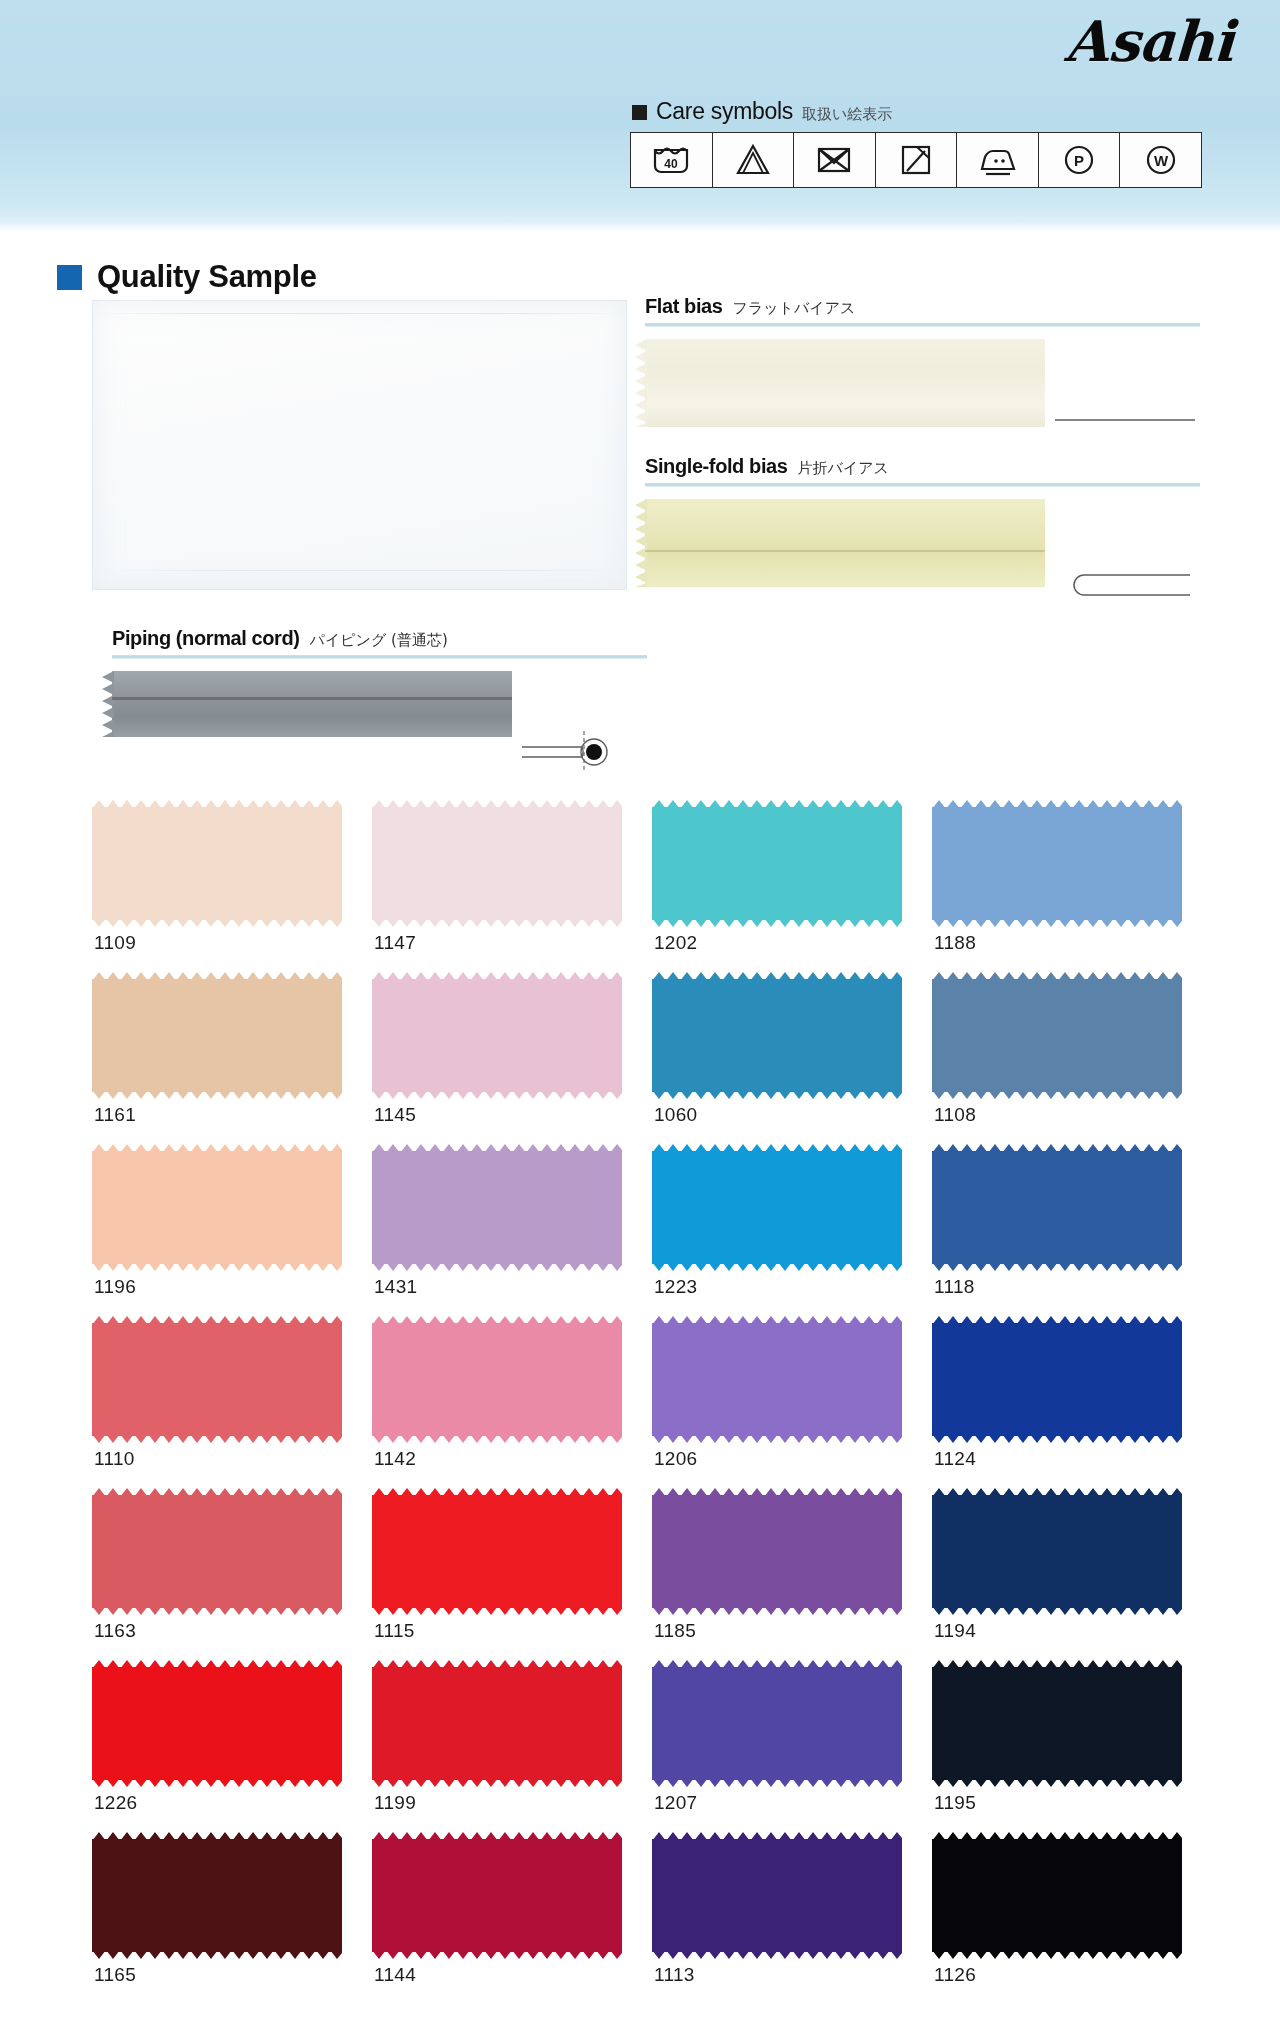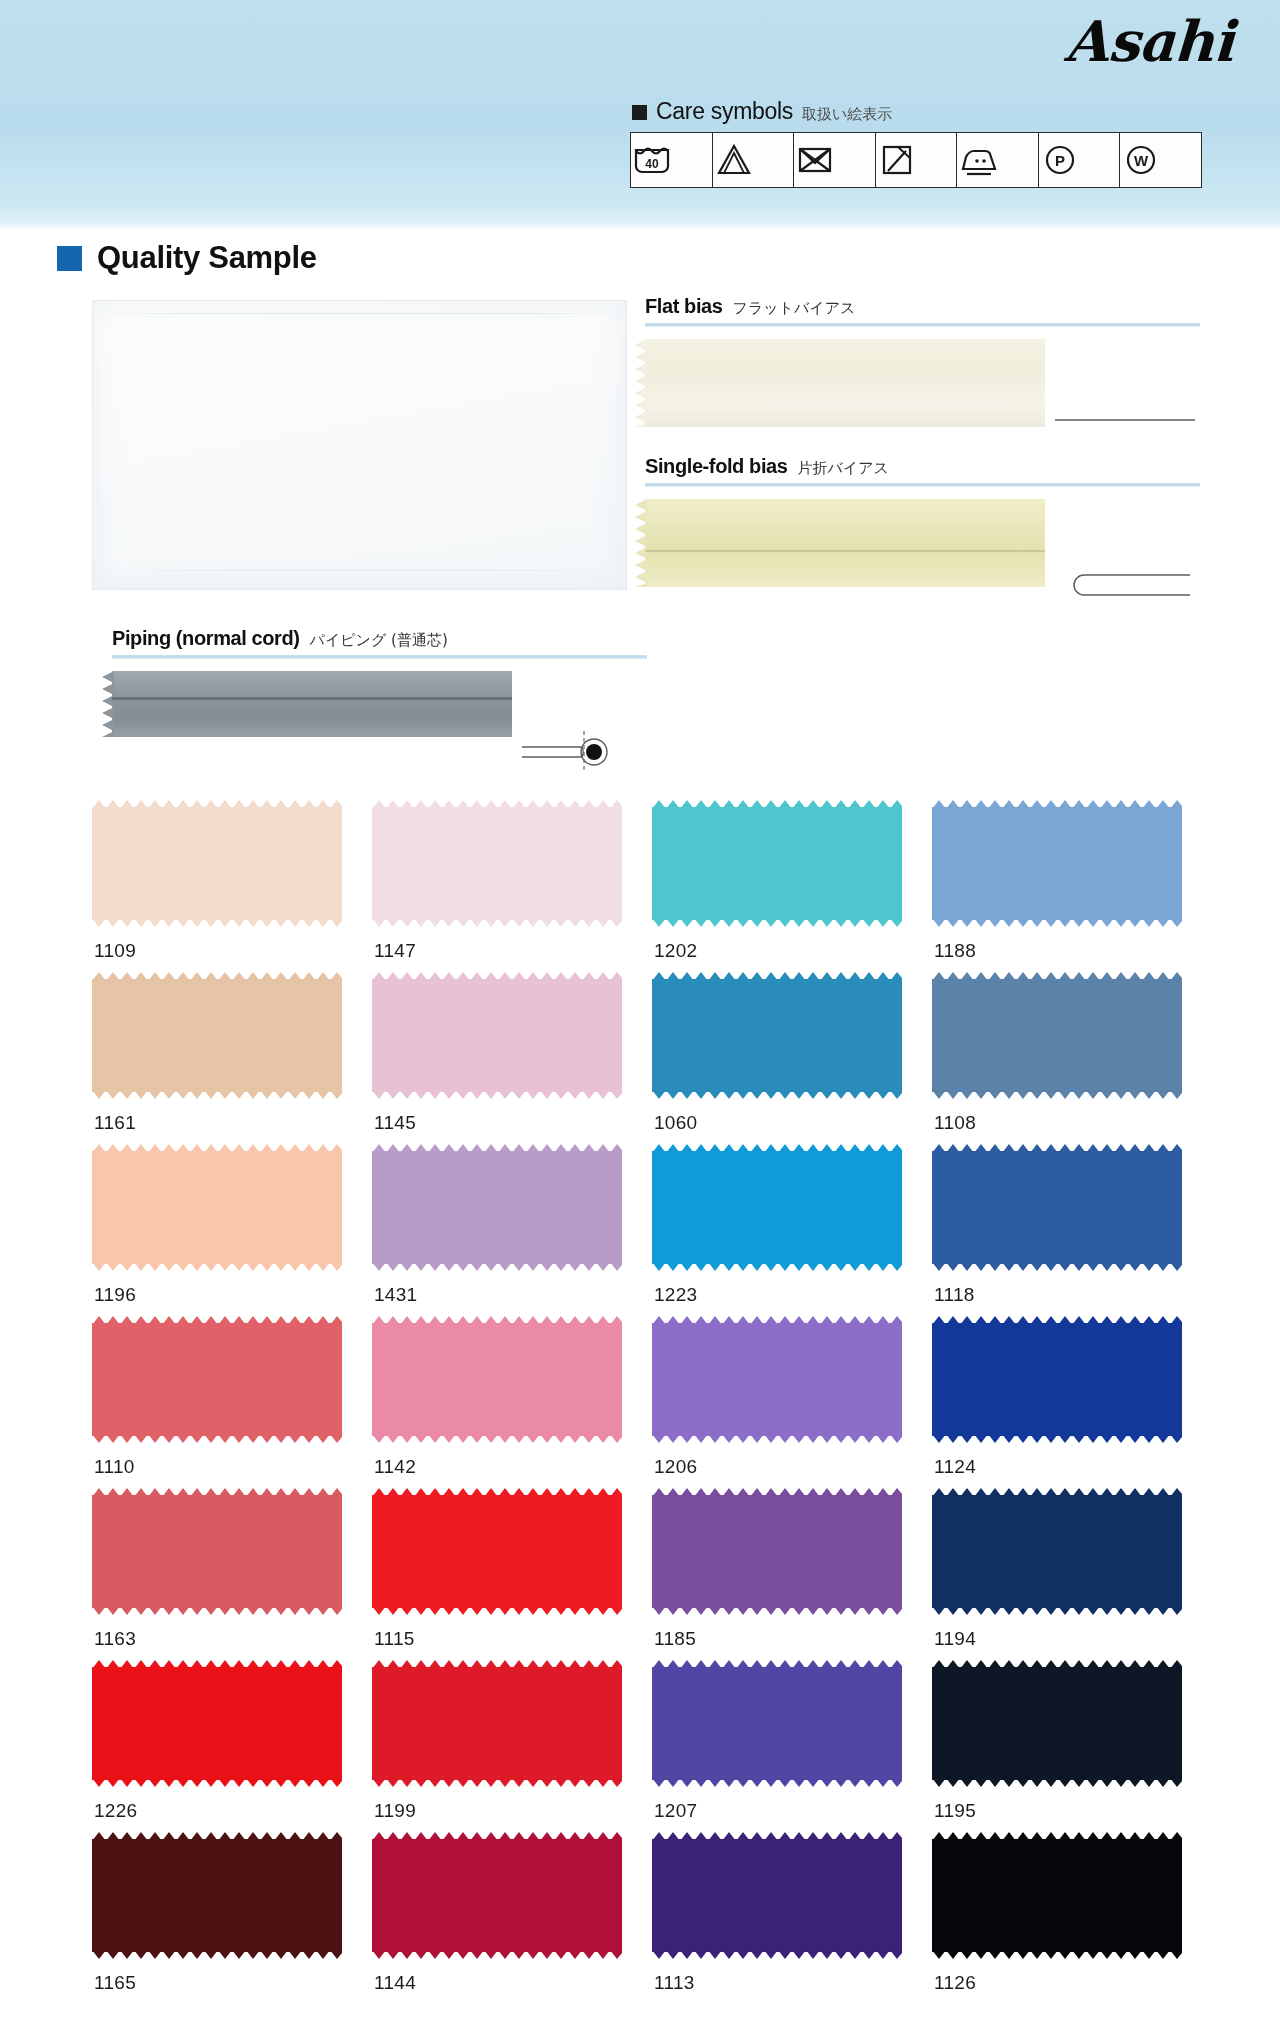--- a/index.html
+++ b/index.html
@@ -79,29 +79,30 @@
     border: 1.4px solid #2a2a2a;
     background: #fdfdfd;
     width: 572px;
     height: 56px;
   }
   .care-cell {
     flex: 1 1 0;
     border-right: 1.4px solid #2a2a2a;
     display: flex;
     align-items: center;
+    justify-content: center;
     background: #fdfdfd;
   }
   .care-cell:last-child { border-right: none; }
   .care-cell svg { display: block; }
 
   
   .qs-head {
     position: absolute;
-    left: 57px; top: 240px;
+    left: 57px; top: 259px;
     display: flex; align-items: center; gap: 15px;
   }
   .qs-sq { width: 25px; height: 25px; background: #1466b0; }
   .qs-title {
     font-size: 31px; font-weight: bold; color: #111;
     letter-spacing: -0.3px;
   }
 
   
   .big-sample {
@@ -200,21 +201,20 @@
     position:absolute; left:0; top:7px;
     width: 250px; height: 113px;
   }
   .sw-code {
     position: absolute;
     left: 2px; top: 132px;
     font-size: 19px;
     color: #1c1c1c;
     font-family: "Liberation Sans", sans-serif;
     letter-spacing: 0.3px;
-    margin-top: 8px;
   }
   .zig-top, .zig-bot {
     position: absolute; left: 0; width: 250px; height: 9px;
   }
 </style>
 </head>
 <body>
 
 <div class="page">
 

